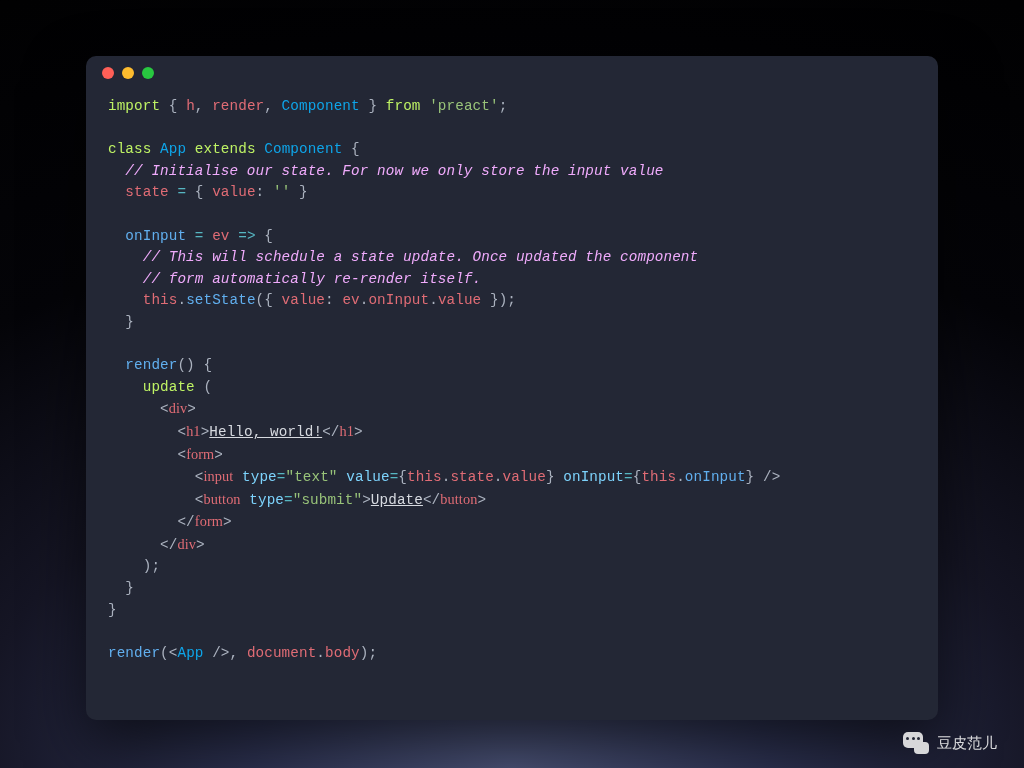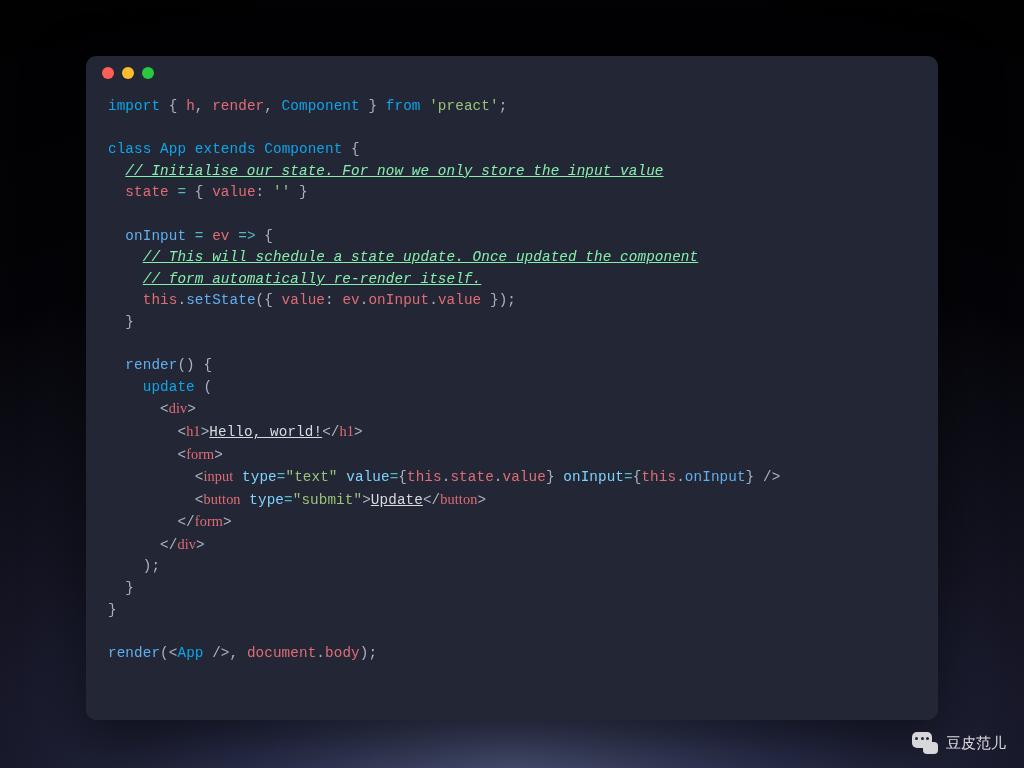--- a/index.html
+++ b/index.html
@@ -34,36 +34,36 @@
   .dot-yellow { background:#febc2e; }
   .dot-green  { background:#28c840; }
   .code {
     padding: 6px 22px 22px 22px;
     font-size: 14.3px;
     line-height: 21.6px;
     white-space: pre;
     color: #c8ccd4;
     letter-spacing: 0.1px;
   }
-  .kw      { color:#0ea5e9; } 
+  .kw      { color:#bef264; } 
   .fn      { color:#61afef; } 
   .cls     { color:#0ea5e9; } 
   .str     { color:#98c379;margin-top:21px; } 
   .var     { color:#e06c75; } 
   .pn      { color:#abb2bf; } 
-  .cm      { color:#86efac; font-style: italic; text-decoration: underline; }
+  .cm      { color:#f0abfc; font-style: italic; }
   .op      { color:#56b6c2; } 
   .tag     { color:#e06c75;font-family:Liberation Serif, serif; }
   .tagb    { color:#abb2bf; } 
   .attr    { color:#7dd3fc; }
   .txt     { color:#d7dae0;text-decoration:underline; }
 
   .watermark {
     position: absolute;
-    right: 18px;
+    right: 27px;
     bottom: 14px;
     display: flex;
     align-items: center;
     gap: 8px;
     color: #e9e9ea;
     font-family: -apple-system, "PingFang SC", "Microsoft YaHei", sans-serif;
     font-size: 15px;
     opacity: 0.92;
   }
   .wm-icon {

